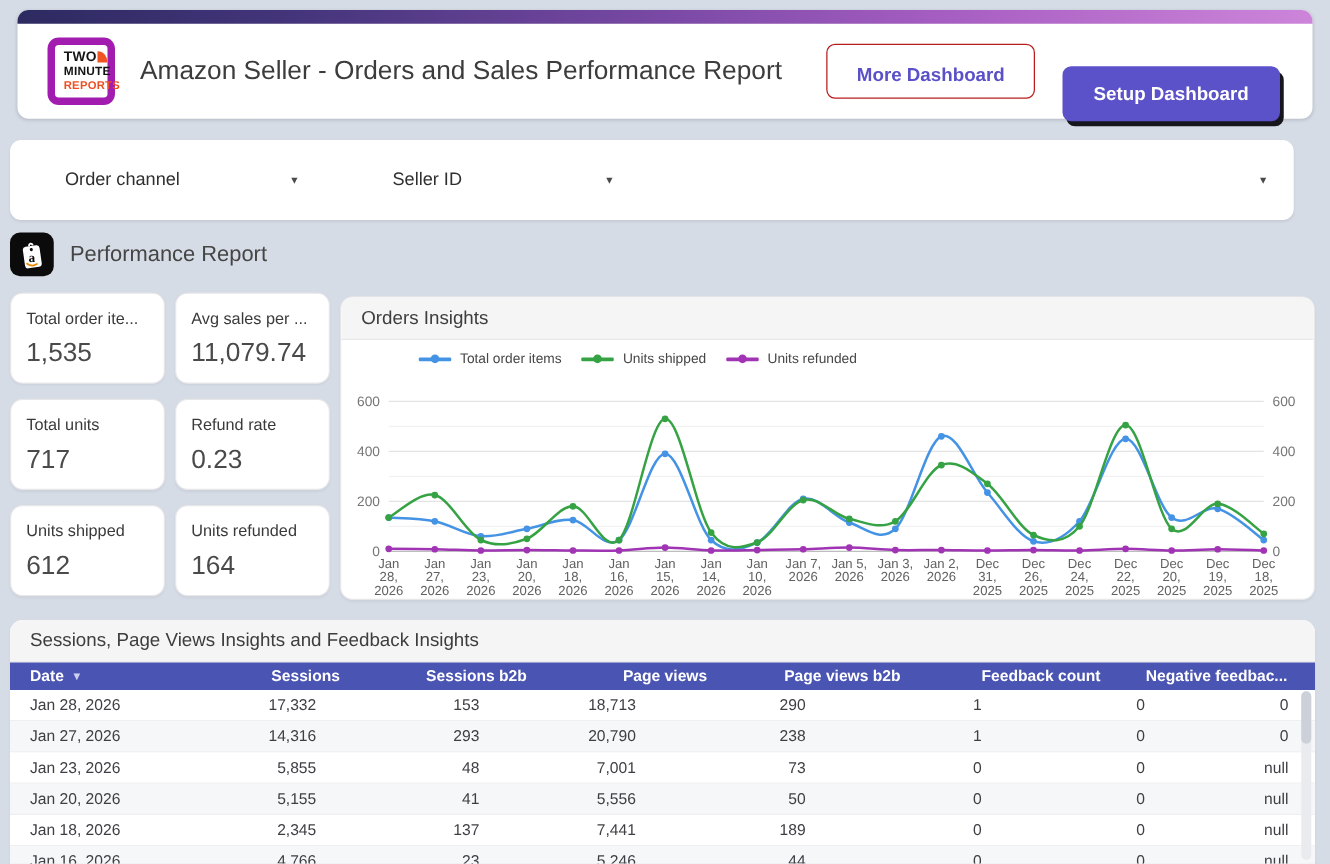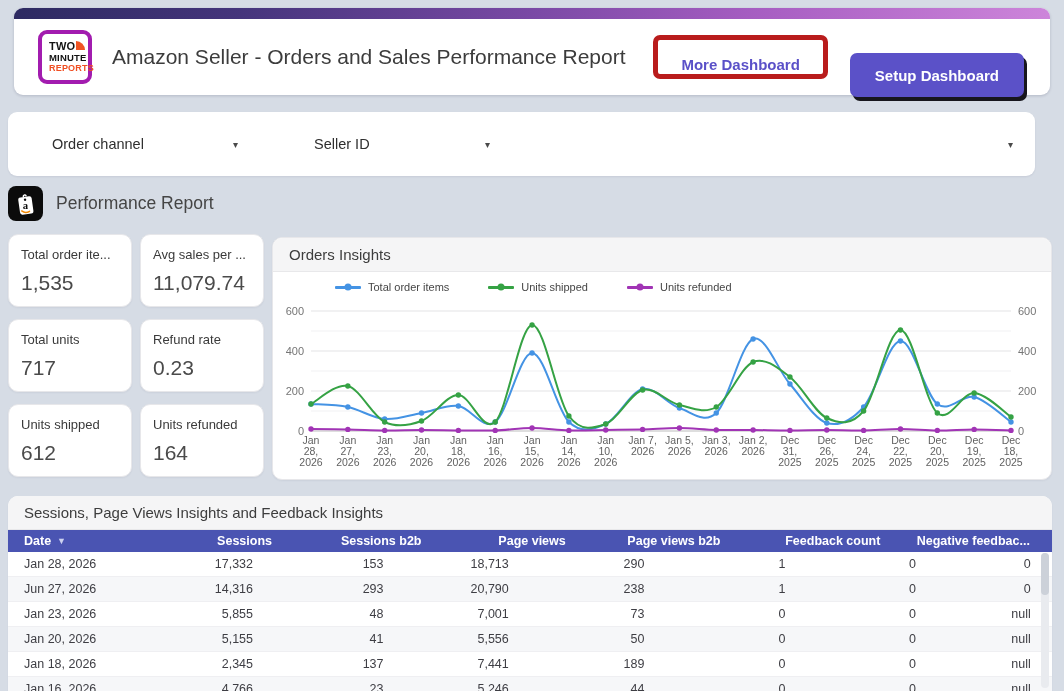--- a/index.html
+++ b/index.html
@@ -7,28 +7,28 @@
     width:1064px;height:691px;position:relative;overflow:hidden;
     background:#d6dce5;
     font-family:"Liberation Sans",sans-serif;
   }
   
   .top-card{position:absolute;left:14px;top:8px;width:1036px;border-radius:9px;background:#fff;
     box-shadow:0 1px 3px rgba(30,30,60,.18);}
   .grad{height:11px;border-radius:9px 9px 0 0;
     background:linear-gradient(90deg,#2d2a61 0%,#45357c 22%,#7a49a5 50%,#a75ec2 72%,#cd85da 100%);}
   .top-inner{display:flex;align-items:center;height:76px;padding:0 26px 0 24px;}
-  .logo{width:54px;height:54px;border:4px solid #a21caf;border-radius:9px;background:#fff;
+  .logo{width:54px;height:54px;border:6px solid #a21caf;border-radius:9px;background:#fff;
     display:flex;flex-direction:column;justify-content:center;padding-left:7px;box-sizing:border-box;flex:0 0 auto;}
   .logo .r1{display:flex;align-items:flex-start;font-weight:bold;font-size:11px;color:#121212;line-height:11px;letter-spacing:.2px;}
   .quarter{width:9px;height:9px;background:#f05423;border-radius:0 100% 0 0;margin-left:1px;}
   .logo .r2{font-weight:bold;font-size:9.5px;color:#121212;line-height:11px;letter-spacing:.2px;}
   .logo .r3{font-weight:bold;font-size:9px;color:#f04f23;line-height:10px;letter-spacing:.2px;}
   .page-title{font-size:21px;color:#3c3c3c;margin-left:20px;white-space:nowrap;}
-  .btn-outline{height:44px;padding:16px 23px;border:5px solid #b91c1c;border-radius:7px;background:#fff;
+  .btn-outline{height:44px;padding:16px 23px;border:1px solid #b91c1c;border-radius:7px;background:#fff;
     color:#5a50c8;font-weight:bold;font-size:15px;cursor:pointer;margin-left:auto;font-family:inherit;}
   .btn-solid{height:44px;padding:0 25px;border:none;border-radius:7px;background:#5b51c8;color:#fff;
     font-weight:bold;font-size:15px;margin-left:22px;box-shadow:3px 4px 0 #17161d;cursor:pointer;font-family:inherit;margin-top:36px;}
   
   .filters-card{position:absolute;left:8px;top:112px;width:1027px;height:64px;background:#fff;border-radius:9px;
     display:flex;align-items:stretch;box-shadow:0 1px 2px rgba(30,30,60,.08);}
   .filters-seg{width:140px;background:#f4f4f4;border-radius:9px 0 0 9px;display:flex;align-items:center;
     justify-content:center;gap:11px;color:#5f6368;font-size:15px;cursor:pointer;}
   .fdd{display:flex;align-items:center;cursor:pointer;font-size:14.5px;color:#2f2f2f;}
   .fdd1{width:230px;padding-left:44px;justify-content:space-between;box-sizing:border-box;}
@@ -44,21 +44,21 @@
   #kpi-grid{position:absolute;left:8px;top:234px;width:256px;display:grid;grid-template-columns:124px 124px;gap:12px 8px;}
   .kpi{height:73px;background:#fff;border:1px solid #e7e7ea;border-radius:10px;box-sizing:border-box;
     padding:12px 12px;box-shadow:0 1px 2px rgba(30,30,60,.06);}
   .kpi-label{font-size:13px;color:#3a3a3a;white-space:nowrap;overflow:hidden;}
   .kpi-value{font-size:21px;color:#4a4a4a;margin-top:9px;}
   
   .chart-card{position:absolute;left:272px;top:237px;width:780px;height:243px;background:#fff;
     border:1px solid #e7e7ea;border-radius:10px;box-sizing:border-box;box-shadow:0 1px 2px rgba(30,30,60,.06);overflow:hidden;}
   .card-head{background:#f5f5f6;border-bottom:1px solid #e8e8ea;padding:8px 16px;font-size:15px;color:#3d3d3d;}
   .chart-body{padding:3px 2px 0 2px;}
-  .legend{display:flex;gap:39px;margin:6px 0 8px 60px;align-items:center;}
+  .legend{display:flex;gap:16px;margin:6px 0 18px 60px;align-items:center;}
   .lg-item{display:flex;align-items:center;gap:7px;font-size:11px;color:#464646;cursor:pointer;}
   .lg-line{width:26px;height:3px;position:relative;border-radius:1px;}
   .lg-dot{position:absolute;left:50%;top:50%;transform:translate(-50%,-50%);width:7px;height:7px;border-radius:50%;}
   #chart-svg{display:block;width:772px;height:180px;}
   
   .table-card{position:absolute;left:8px;top:496px;width:1044px;height:195px;background:#fff;
     border-radius:10px 10px 0 0;box-shadow:0 1px 2px rgba(30,30,60,.06);overflow:hidden;
     --cols:13.5% 11.5% 12.5% 12% 13% 13.5% 12.5% 11%;}
   .thead{display:grid;grid-template-columns:var(--cols);background:#4a54b2;height:22px;align-items:center;gap:19px;}
   .th{color:#fff;font-size:12.5px;font-weight:bold;white-space:nowrap;overflow:hidden;cursor:pointer;}
@@ -332,21 +332,21 @@
         <div class="td date">Jan 28, 2026</div>
         <div class="td num">17,332</div>
         <div class="td num">153</div>
         <div class="td num">18,713</div>
         <div class="td num">290</div>
         <div class="td num">1</div>
         <div class="td num">0</div>
         <div class="td num">0</div>
       </div>
       <div class="trow alt">
-        <div class="td date">Jun 27, 2026</div>
+        <div class="td date">Jan 27, 2026</div>
         <div class="td num">14,316</div>
         <div class="td num">293</div>
         <div class="td num">20,790</div>
         <div class="td num">238</div>
         <div class="td num">1</div>
         <div class="td num">0</div>
         <div class="td num">0</div>
       </div>
       <div class="trow">
         <div class="td date">Jan 23, 2026</div>

